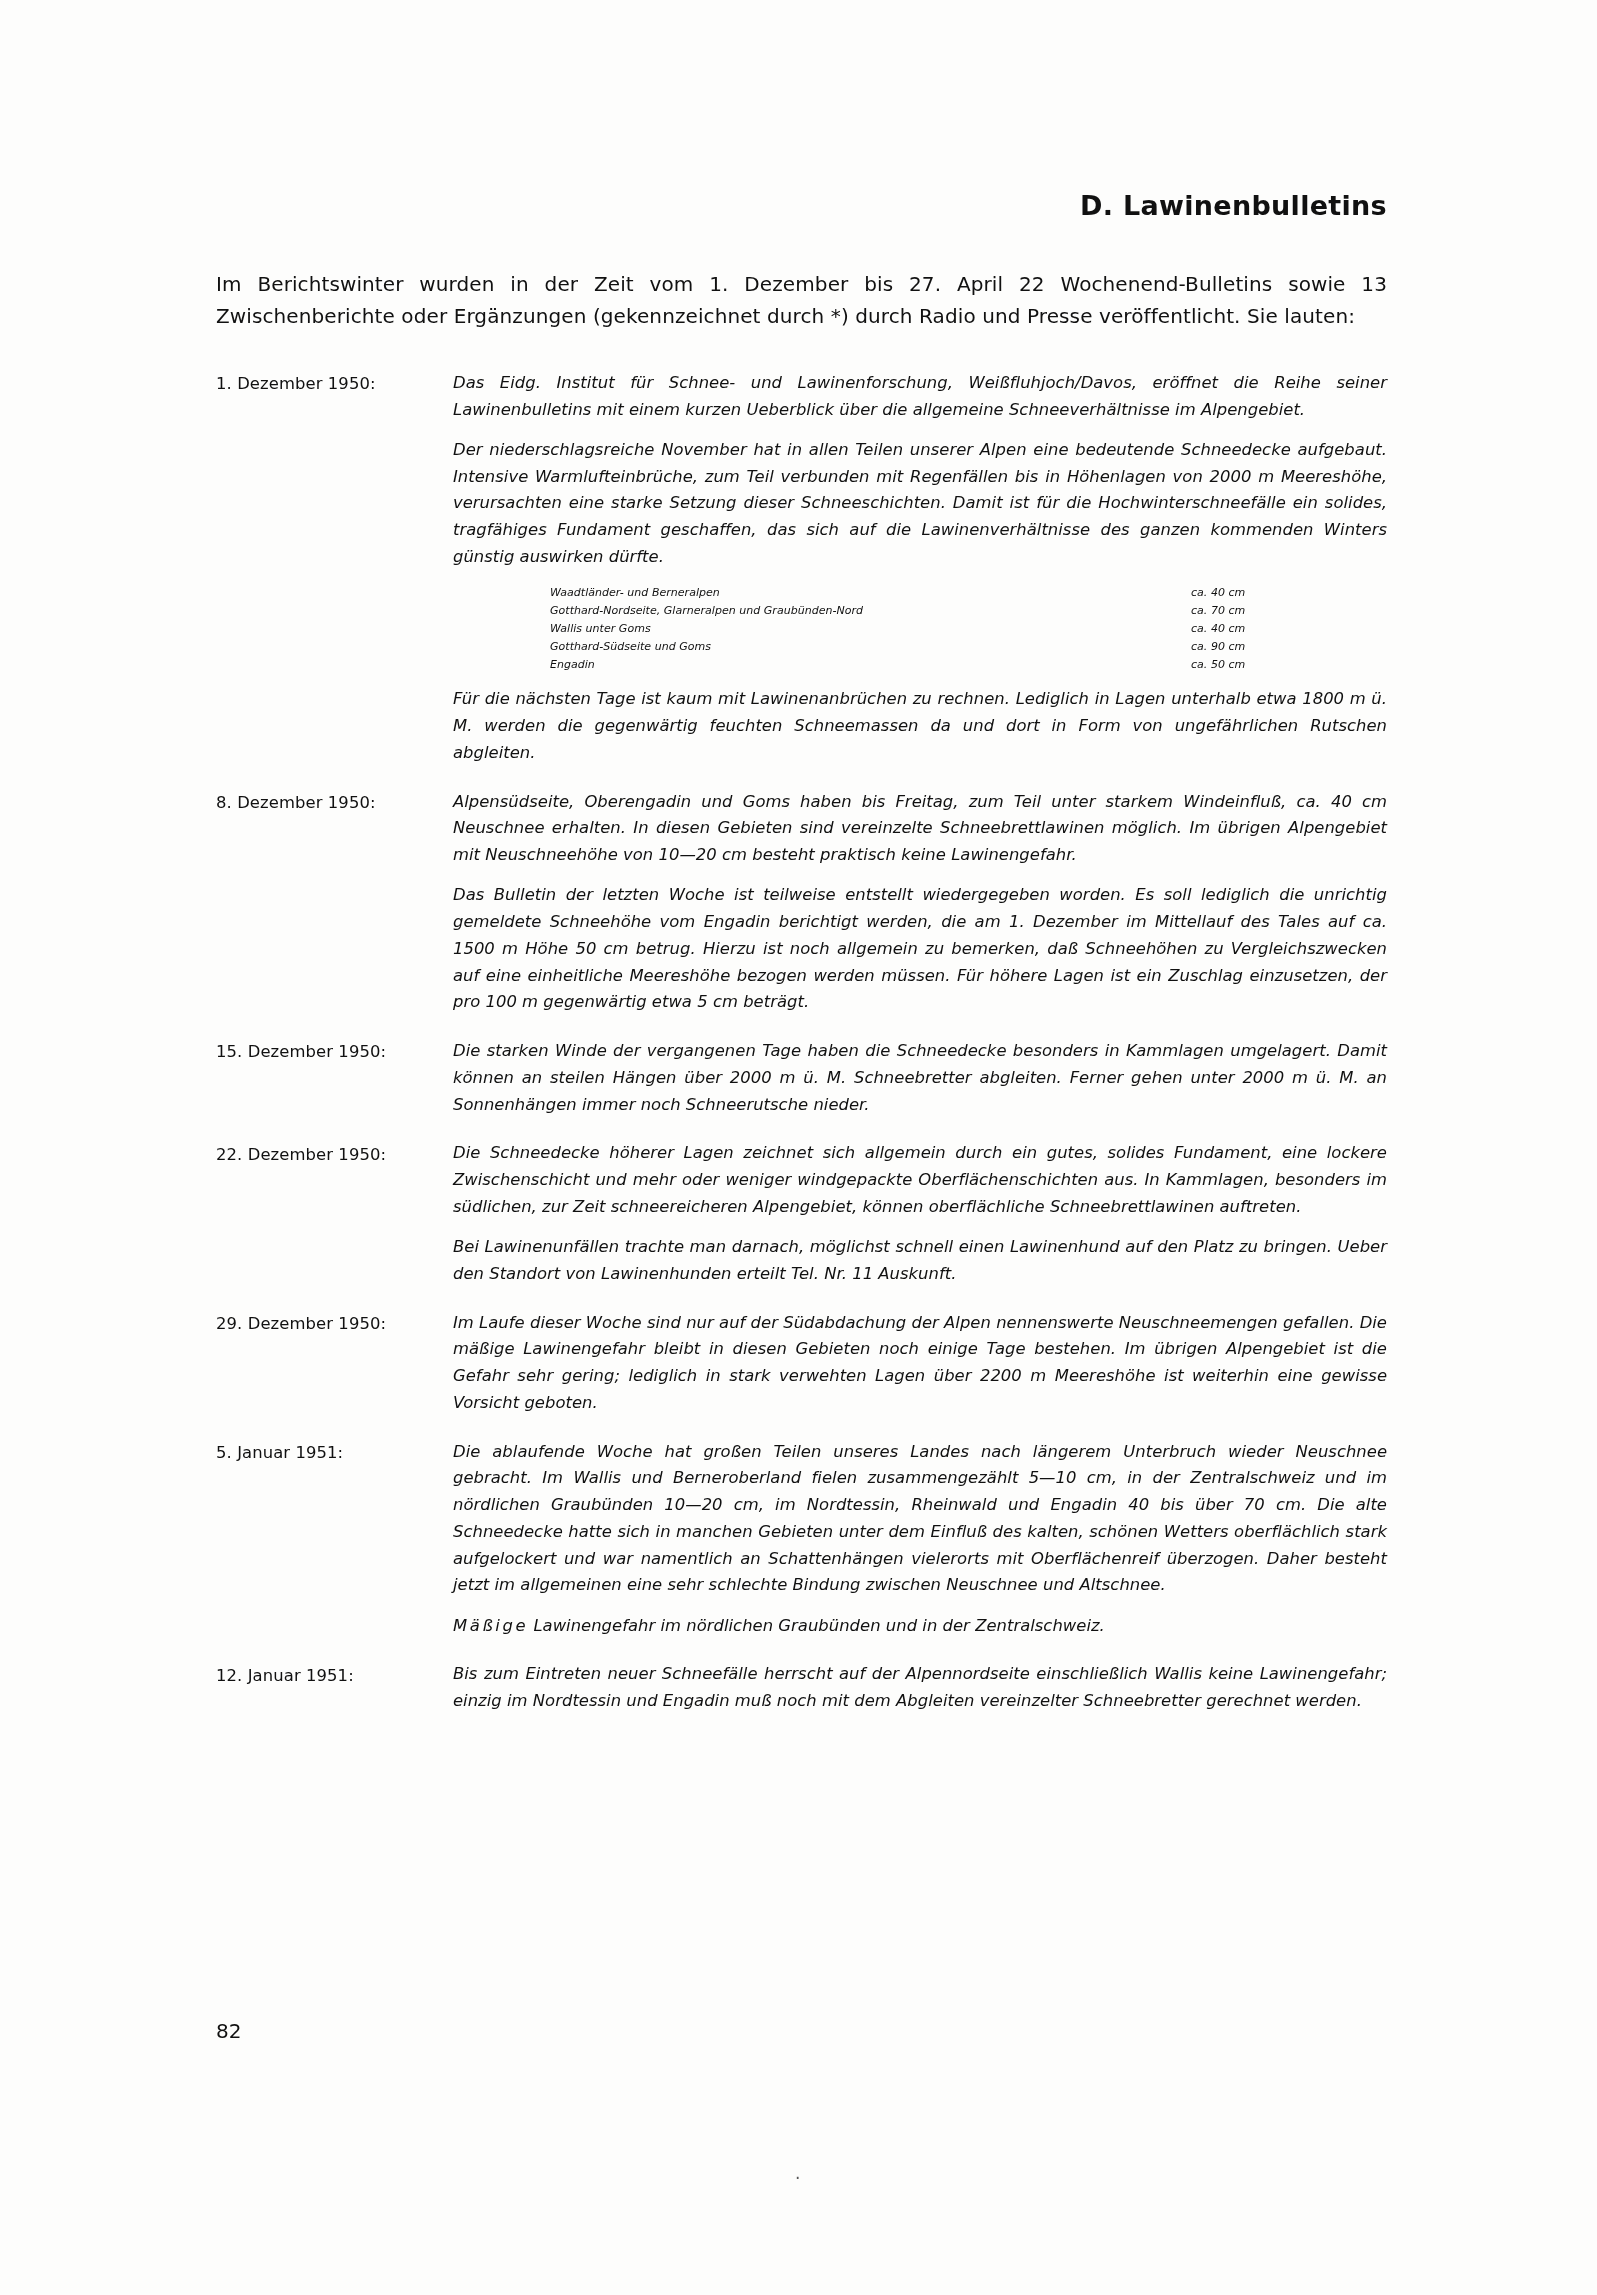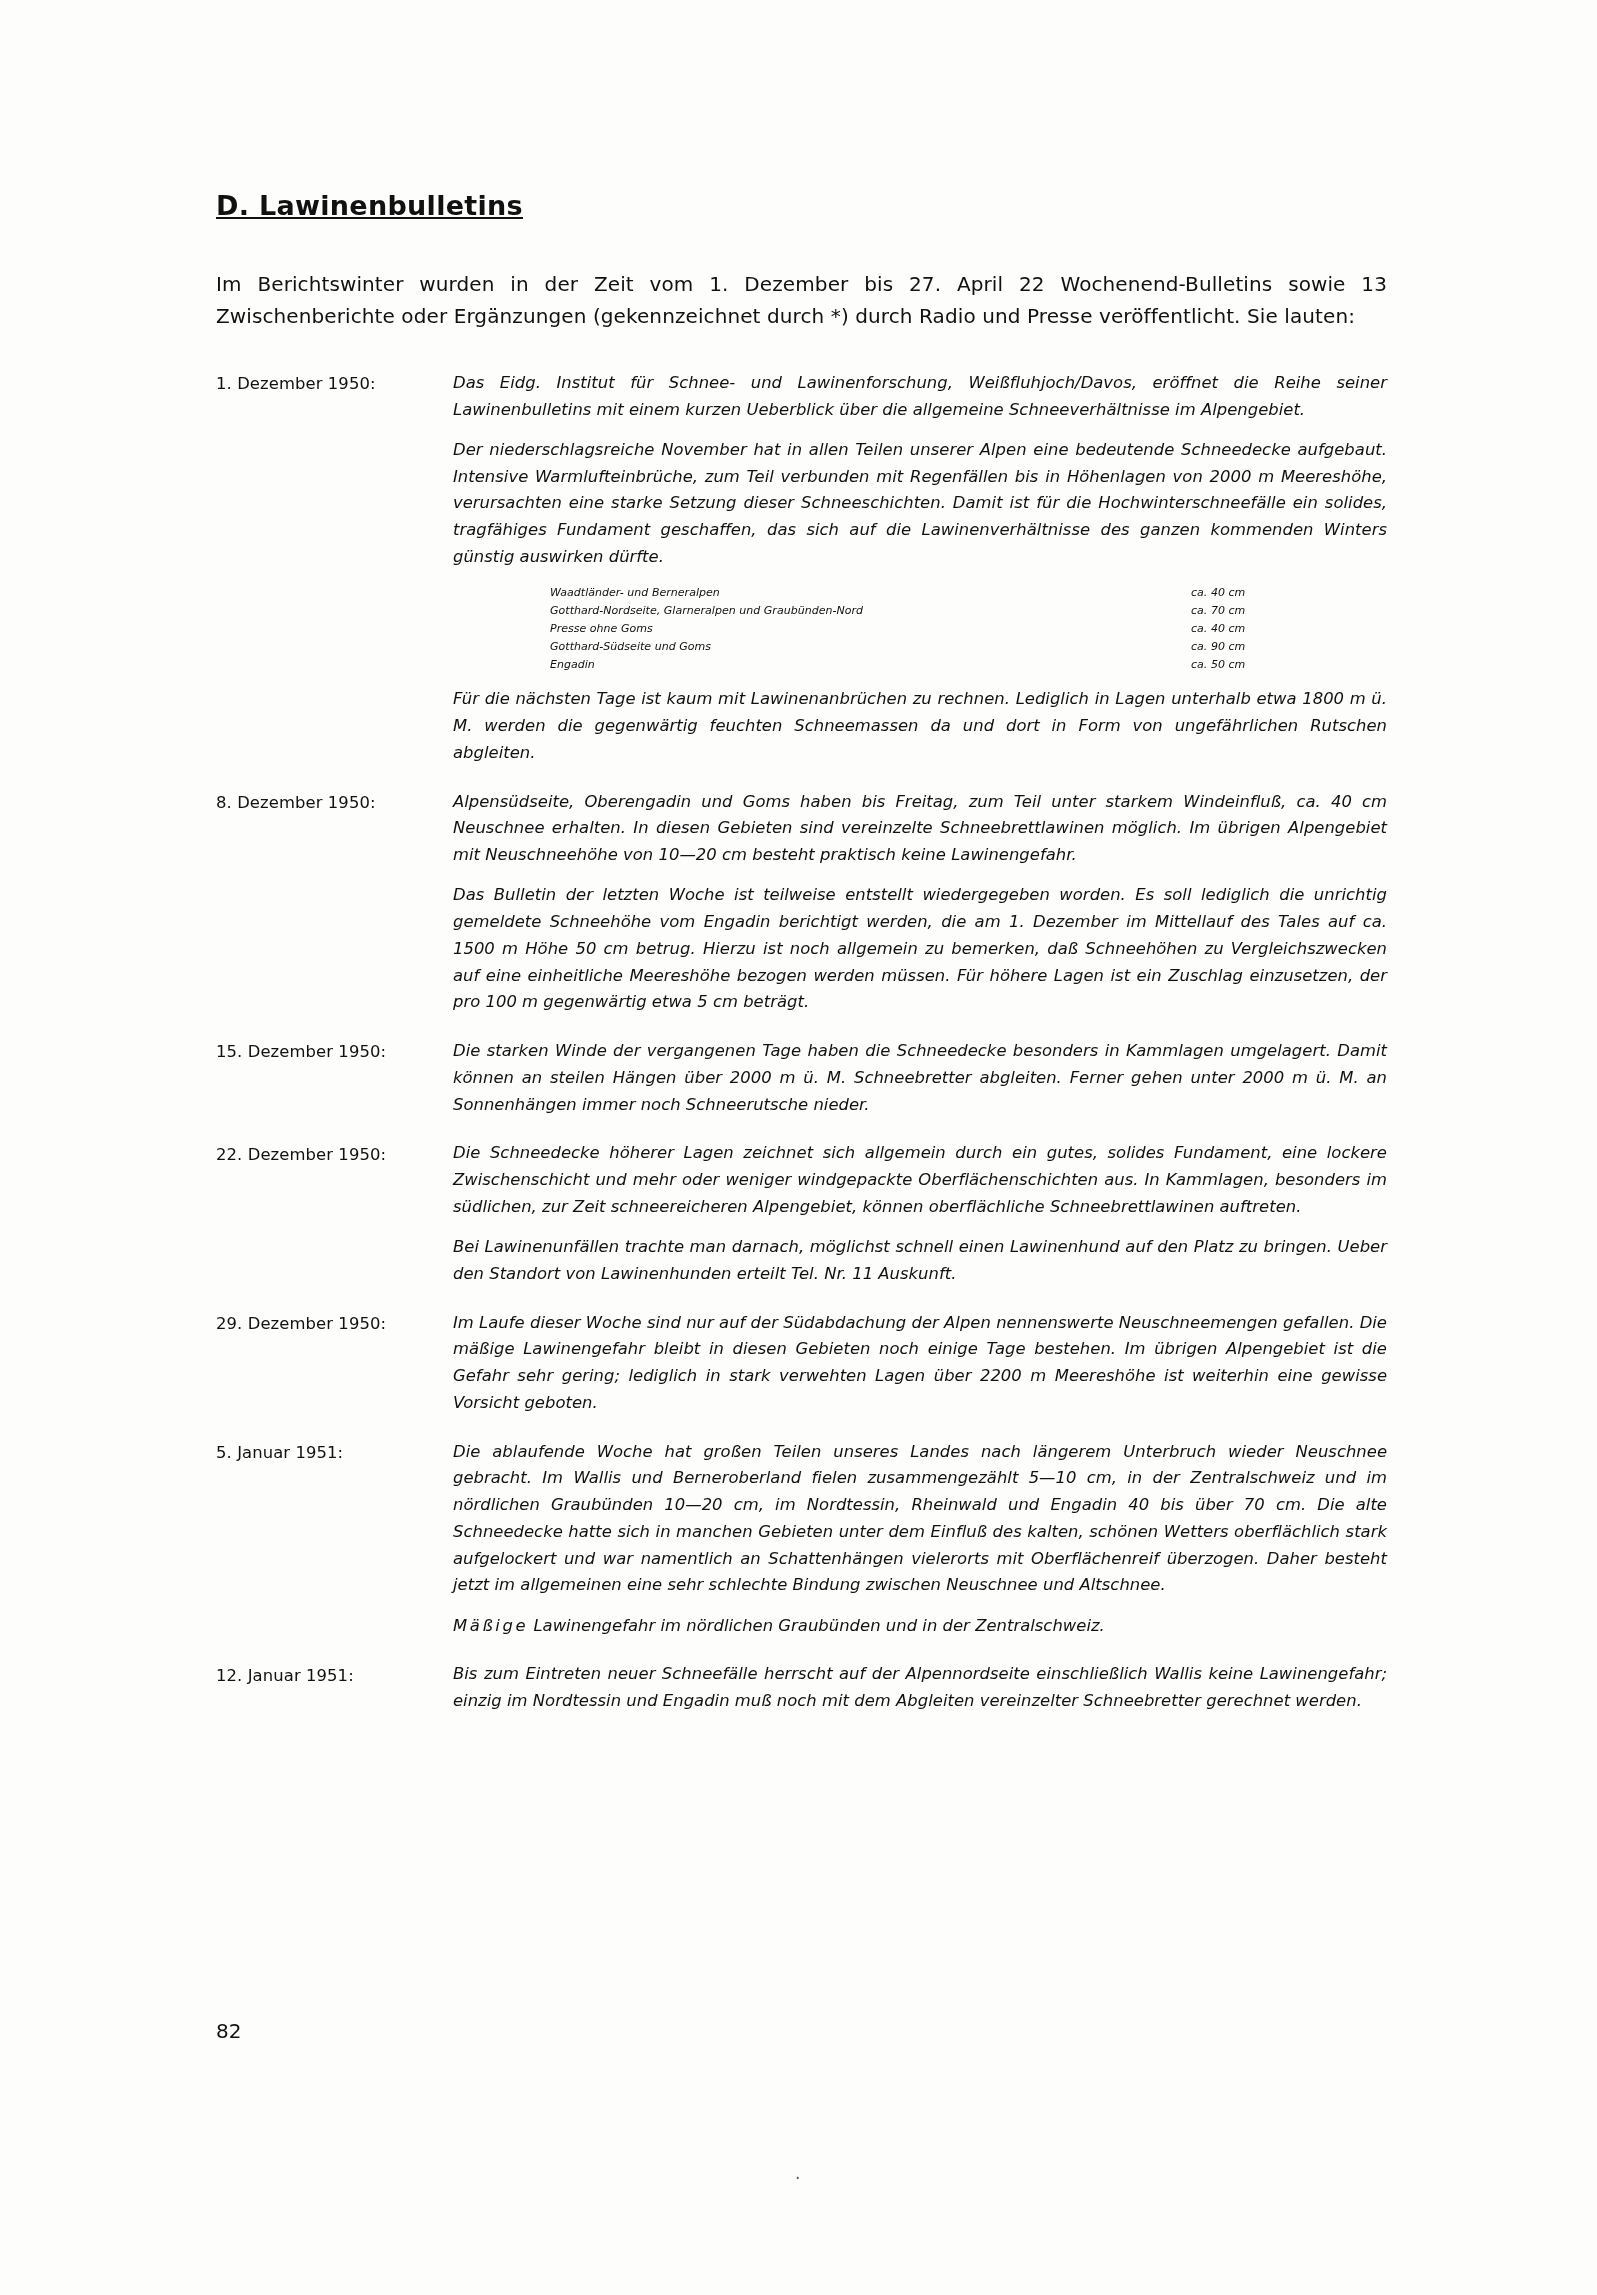--- a/index.html
+++ b/index.html
@@ -19,24 +19,23 @@
   .content {
     position: absolute;
     left: 216px;
     top: 190px;
     width: 1171px;
   }
   h1.doc-title {
     font-family: "DejaVu Sans", sans-serif;
     font-size: 27px;
     font-weight: bold;
-    text-align: left;
+    text-align: right;
     letter-spacing: 0.3px;
     margin: 0 0 47px 0;
-    text-decoration: underline;
   }
   .intro {
     font-size: 20px;
     line-height: 1.62;
     text-align: justify;
     margin: 0 0 37px 0;
     letter-spacing: 0.1px;
   }
 
   .entry {
@@ -124,21 +123,21 @@
           <tbody>
             <tr>
               <td class="region">Waadtländer- und Berneralpen</td>
               <td class="depth">ca. 40 cm</td>
             </tr>
             <tr>
               <td class="region">Gotthard-Nordseite, Glarneralpen und Graubünden-Nord</td>
               <td class="depth">ca. 70 cm</td>
             </tr>
             <tr>
-              <td class="region">Presse ohne Goms</td>
+              <td class="region">Wallis unter Goms</td>
               <td class="depth">ca. 40 cm</td>
             </tr>
             <tr>
               <td class="region">Gotthard-Südseite und Goms</td>
               <td class="depth">ca. 90 cm</td>
             </tr>
             <tr>
               <td class="region">Engadin</td>
               <td class="depth">ca. 50 cm</td>
             </tr>

